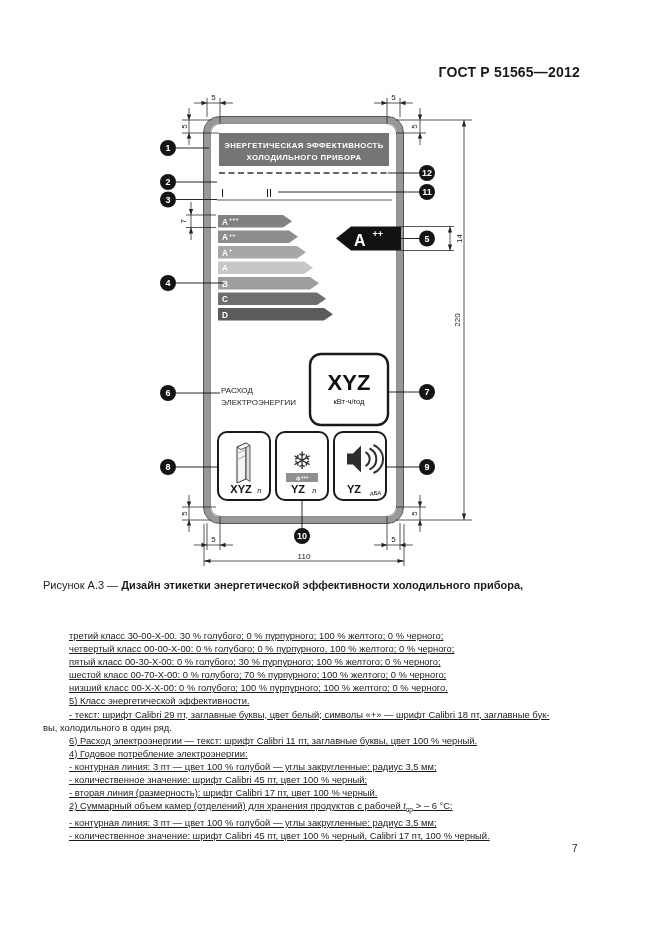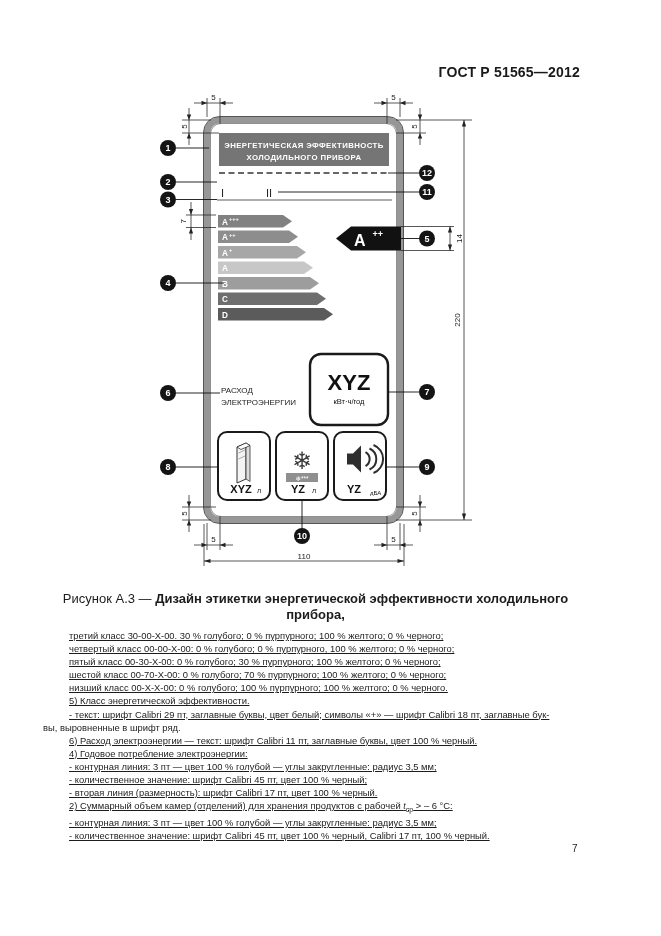--- a/index.html
+++ b/index.html
@@ -7,22 +7,22 @@
         font-family:"Liberation Sans",sans-serif;color:#1a1a1a;}
   .doc-header{position:absolute;top:64px;right:81px;font-size:14px;font-weight:bold;letter-spacing:.2px;}
   .figure-wrap{position:absolute;left:120px;top:90px;width:380px;height:485px;}
   .figure-svg text{font-family:"Liberation Sans",sans-serif;}
   .dimtext{font-size:8px;fill:#222;}
   .callout-num{font-size:9px;font-weight:bold;fill:#fff;}
   .lbl-title{font-size:7.8px;font-weight:bold;fill:#fff;letter-spacing:.4px;}
   .cls-letter{font-size:8.2px;font-weight:bold;fill:#fff;}
   .cls-sup{font-size:5.6px;font-weight:bold;fill:#fff;}
   .roman{font-family:"DejaVu Serif",serif;font-size:11px;fill:#222;}
-  .caption{position:absolute;left:43px;top:577px;width:545px;text-align:center;
-           font-size:13px;line-height:16px;color:#1c1c1c;margin-top:14px;}
+  .caption{position:absolute;left:43px;top:577px;width:545px;text-align:left;
+           font-size:11px;line-height:16px;color:#1c1c1c;}
   .caption .cap-title{font-weight:bold;}
   .body-text{position:absolute;left:43px;top:629px;width:560px;font-size:9.4px;
              line-height:13.1px;color:#1c1c1c;}
   .bl{white-space:nowrap;}
   .ind{padding-left:26px;text-decoration:underline;}
   .bl sub{font-size:7px;}
   .bl i{font-family:"Liberation Serif",serif;}
   .page-num{position:absolute;left:572px;top:843px;font-size:10px;color:#222;}
 </style>
 </head>
@@ -274,21 +274,21 @@
   </div>
 
   <div class="body-text">
     <div class="bl ind">третий класс 30-00-Х-00. 30 % голубого; 0 % пурпурного; 100 % желтого; 0 % черного;</div>
     <div class="bl ind">четвертый класс 00-00-Х-00: 0 % голубого; 0 % пурпурного, 100 % желтого; 0 % черного;</div>
     <div class="bl ind">пятый класс 00-30-Х-00: 0 % голубого; 30 % пурпурного; 100 % желтого; 0 % черного;</div>
     <div class="bl ind">шестой класс 00-70-Х-00: 0 % голубого; 70 % пурпурного; 100 % желтого; 0 % черного;</div>
     <div class="bl ind">низший класс 00-Х-Х-00: 0 % голубого; 100 % пурпурного; 100 % желтого; 0 % черного.</div>
     <div class="bl ind">5)  Класс энергетической эффективности.</div>
     <div class="bl ind">- текст: шрифт Calibri 29 пт, заглавные буквы, цвет белый; символы «+» — шрифт Calibri 18 пт, заглавные бук-</div>
-    <div class="bl">вы, выровненные в шрифт ряд.</div>
+    <div class="bl">вы, холодильного в один ряд.</div>
     <div class="bl ind">6)  Расход электроэнергии —  текст: шрифт Calibri 11 пт, заглавные буквы, цвет 100 % черный.</div>
     <div class="bl ind">4)  Годовое потребление электроэнергии:</div>
     <div class="bl ind">- контурная линия: 3 пт —  цвет 100 % голубой —  углы закругленные: радиус 3,5 мм;</div>
     <div class="bl ind">- количественное значение: шрифт Calibri 45 пт, цвет 100 % черный;</div>
     <div class="bl ind">- вторая линия (размерность): шрифт Calibri 17 пт, цвет 100 % черный.</div>
     <div class="bl ind"><span>2)  Суммарный объем камер (отделений) для хранения продуктов с рабочей </span><i>t</i><sub>ср</sub><span> &gt; – 6 °С:</span></div>
     <div class="bl ind">- контурная линия: 3 пт —  цвет 100 % голубой —  углы закругленные: радиус 3,5 мм;</div>
     <div class="bl ind">- количественное значение: шрифт Calibri 45 пт, цвет 100 % черный, Calibri 17 пт, 100 % черный.</div>
   </div>
 

